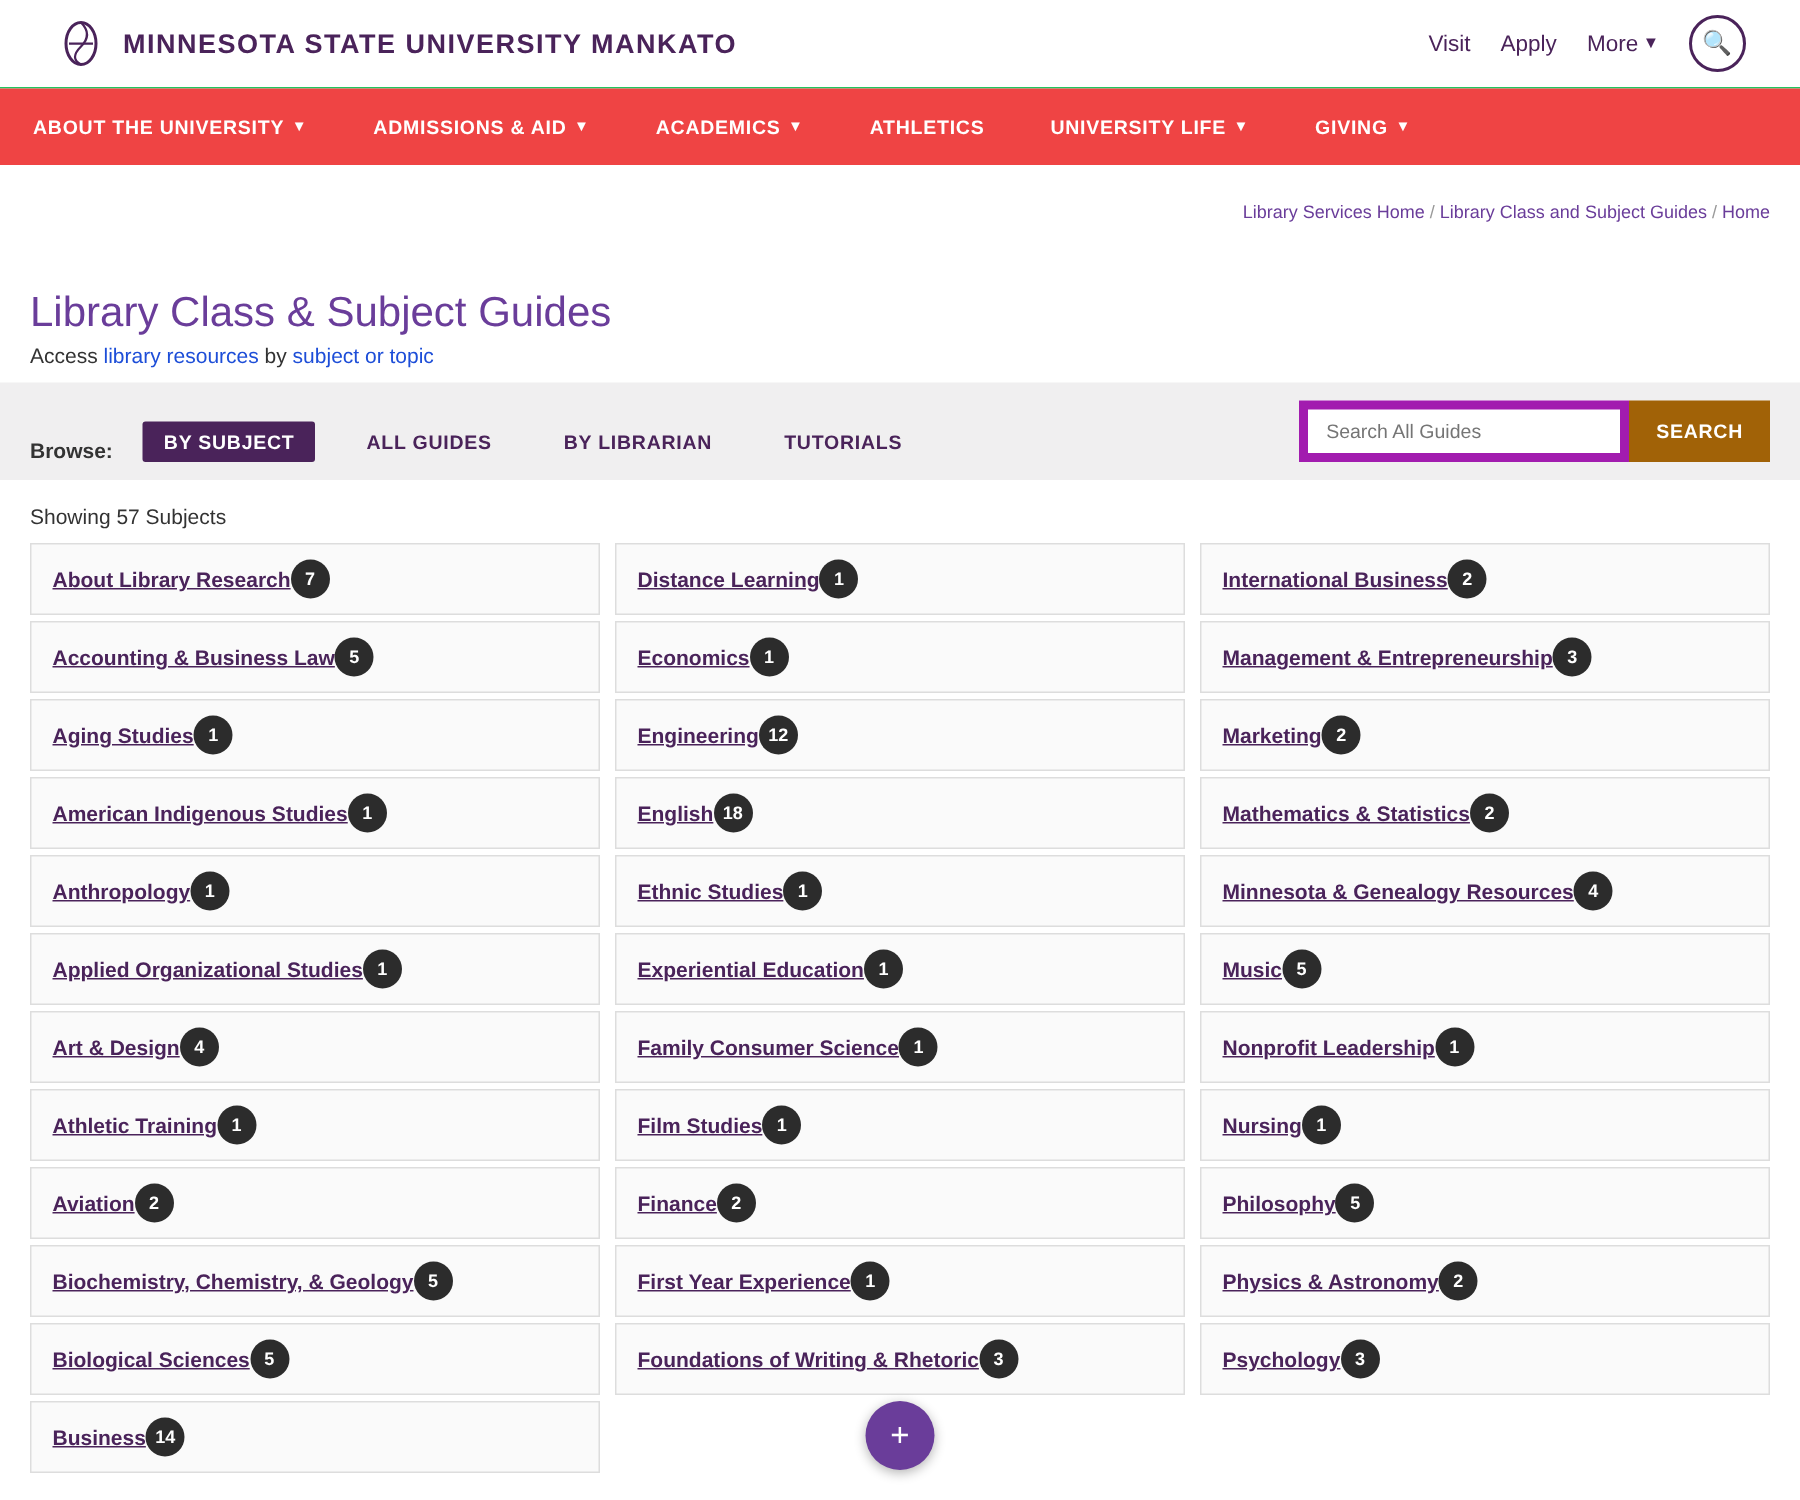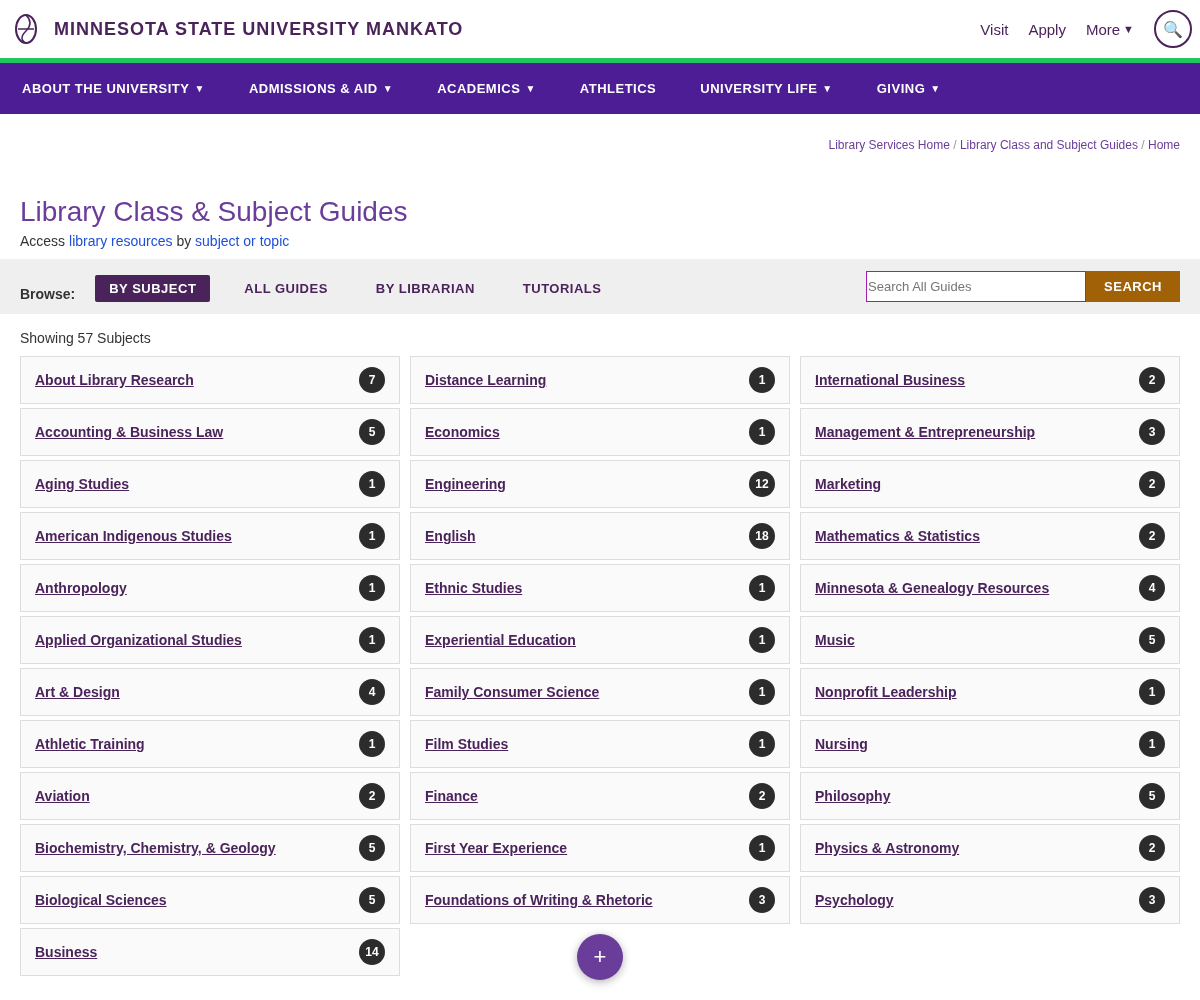--- a/index.html
+++ b/index.html
@@ -3,23 +3,23 @@
   <meta charset="utf-8">
   <style>
     * { box-sizing: border-box; margin: 0; padding: 0; }
     body { font-family: Arial, sans-serif; background: #fff; color: #333; }
 
     
     #top-bar {
       display: flex;
       justify-content: space-between;
       align-items: center;
-      padding: 10px 8px;
+      padding: 10px 36px;
       background: #fff;
-      border-bottom: 5px solid #22c55e;
+      border-bottom: 1px solid #22c55e;
     }
     #logo-area {
       display: flex;
       align-items: center;
       gap: 10px;
     }
     #logo-icon {
       width: 36px;
       height: 36px;
     }
@@ -48,21 +48,21 @@
       display: flex;
       align-items: center;
       justify-content: center;
       cursor: pointer;
       color: #4a235a;
       font-size: 16px;
     }
 
     
     #main-nav {
-      background: #4c1d95;
+      background: #ef4444;
       display: flex;
       align-items: flex-start;
     }
     .nav-item {
       color: #fff;
       padding: 18px 22px;
       font-size: 13px;
       font-weight: bold;
       text-transform: uppercase;
       letter-spacing: 0.5px;
@@ -126,23 +126,23 @@
     .browse-tab.active {
       background: #4a235a;
       color: #fff;
       border-radius: 2px;
     }
     #search-area {
       margin-left: auto;
       display: flex;
     }
     #search-input {
-      padding: 7px 1px;
+      padding: 7px 12px;
       font-size: 13px;
-      border: 1px solid #a21caf;
+      border: 6px solid #a21caf;
       width: 220px;
       outline: none;
       background: #fff;
     }
     #search-btn {
       background: #a16207;
       color: #fff;
       border: none;
       padding: 7px 18px;
       font-size: 13px;
@@ -164,21 +164,21 @@
       display: flex;
       gap: 0;
       padding: 0 15px 40px 15px;
     }
     .col {
       flex: 1;
       padding: 0 5px;
     }
     .subject-item {
       display: flex;
-      justify-content: space-between;
+      justify-content: flex-start;
       align-items: center;
       border: 1px solid #ddd;
       padding: 10px 14px;
       margin-bottom: 4px;
       background: #fafafa;
       cursor: pointer;
     }
     .subject-name {
       color: #4a235a;
       font-size: 14px;

